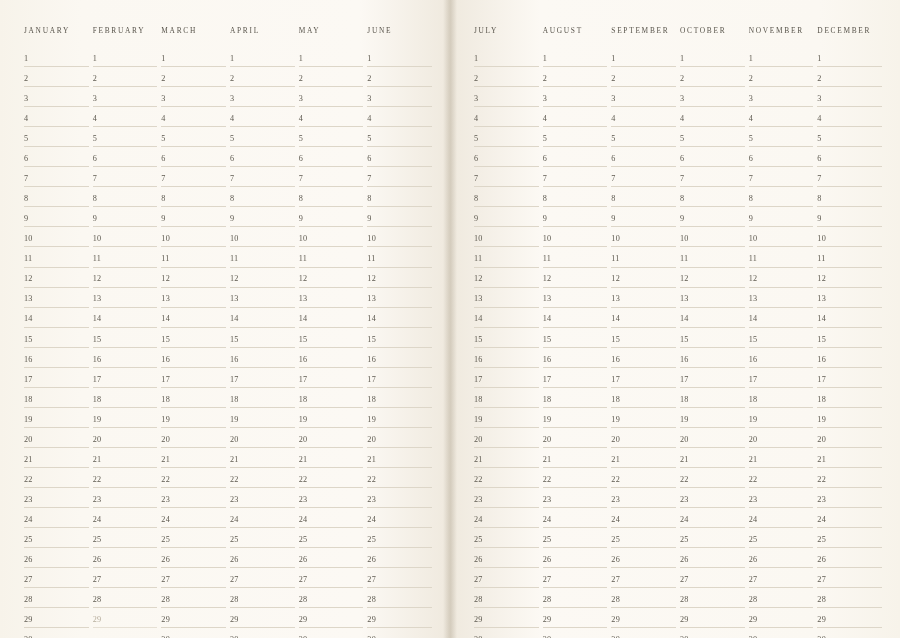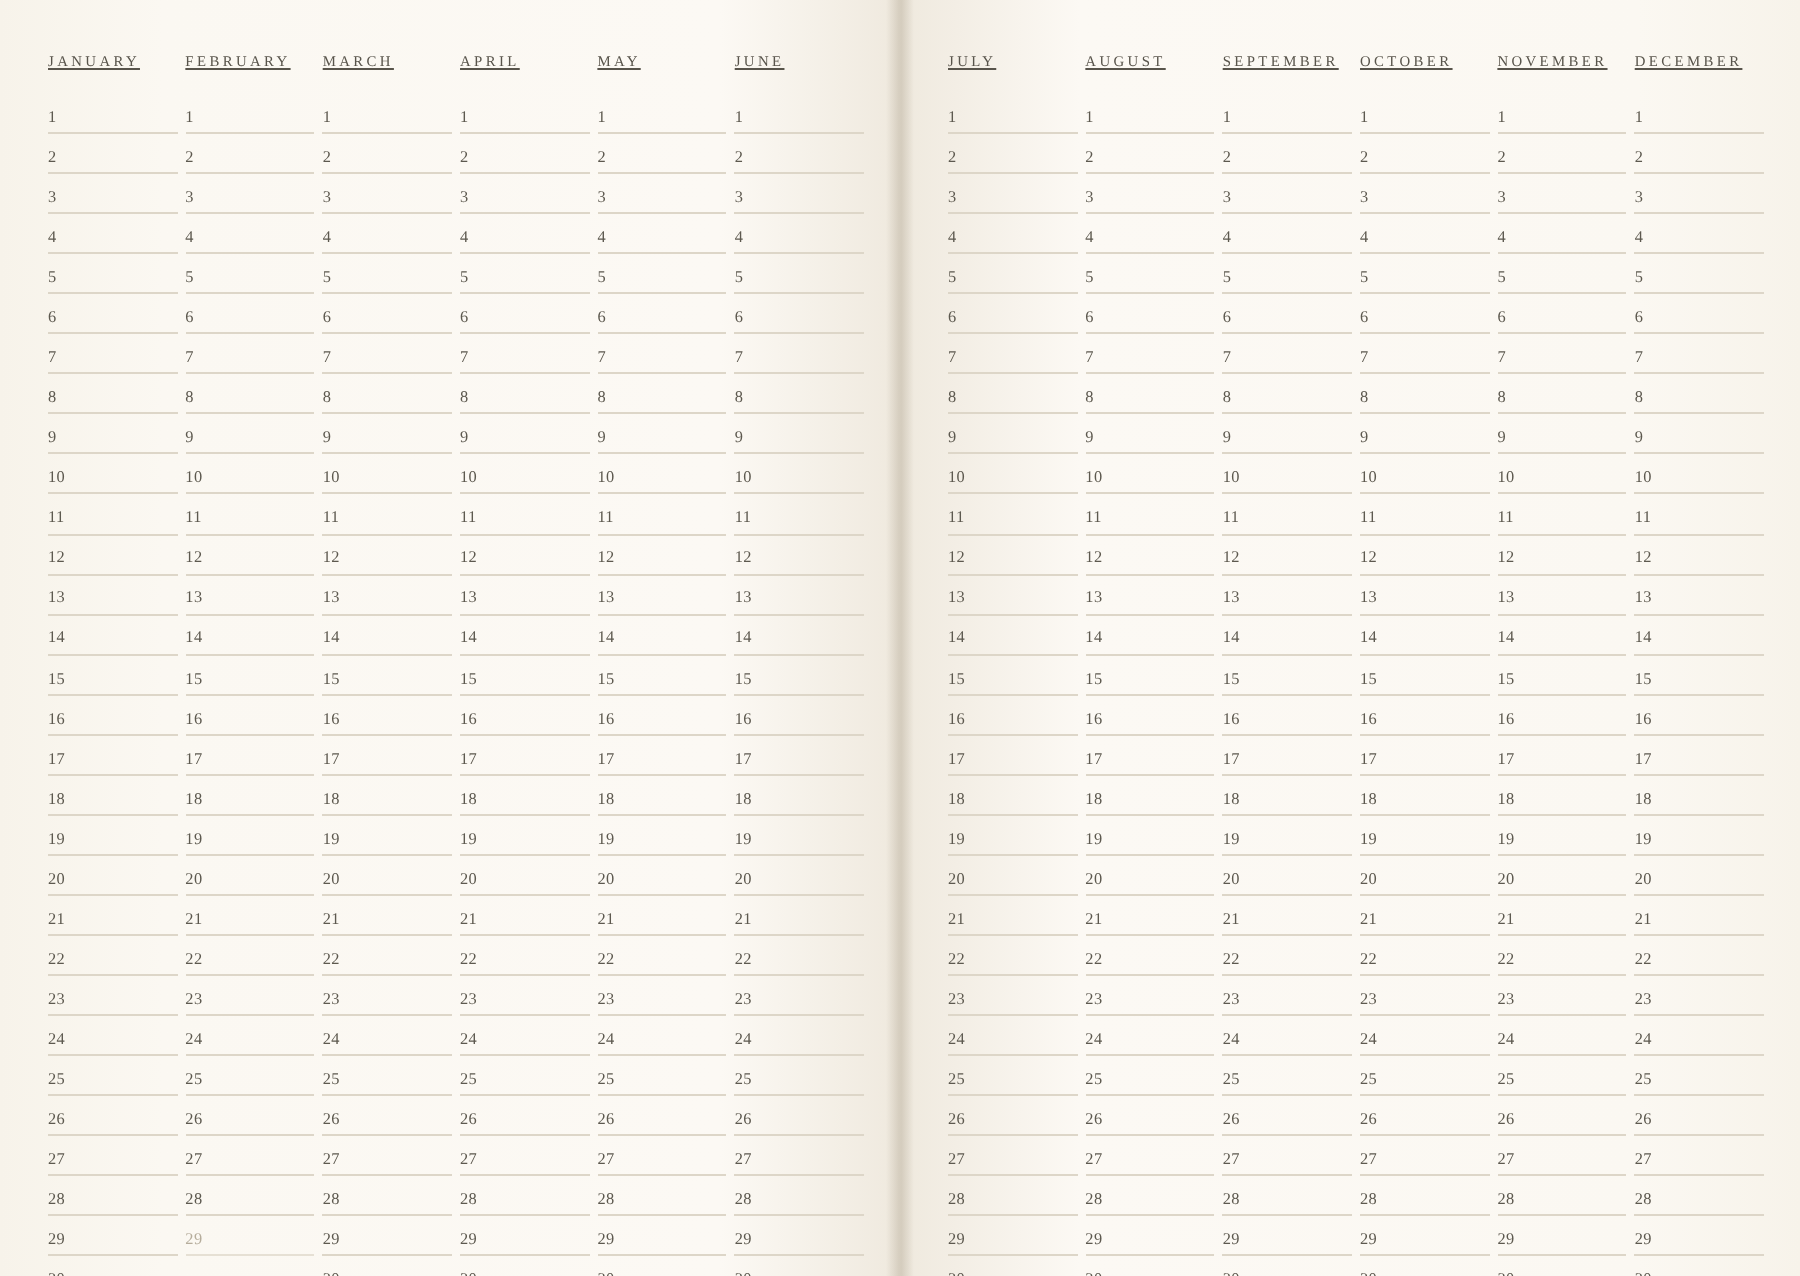--- a/index.html
+++ b/index.html
@@ -61,21 +61,20 @@
 
   .month-name {
     font-family: "Liberation Serif", serif;
     font-size: 7.4px;
     letter-spacing: 1.7px;
     text-transform: uppercase;
     color: #58544b;
     white-space: nowrap;
     margin-bottom: 12px;
     height: 10px;
-    text-decoration: underline;
   }
 
   .days {
     display: flex;
     flex-direction: column;
   }
   .day-row {
     position: relative;
     height: 19.05px;
     border-bottom: 1px solid #ddd6c8;

